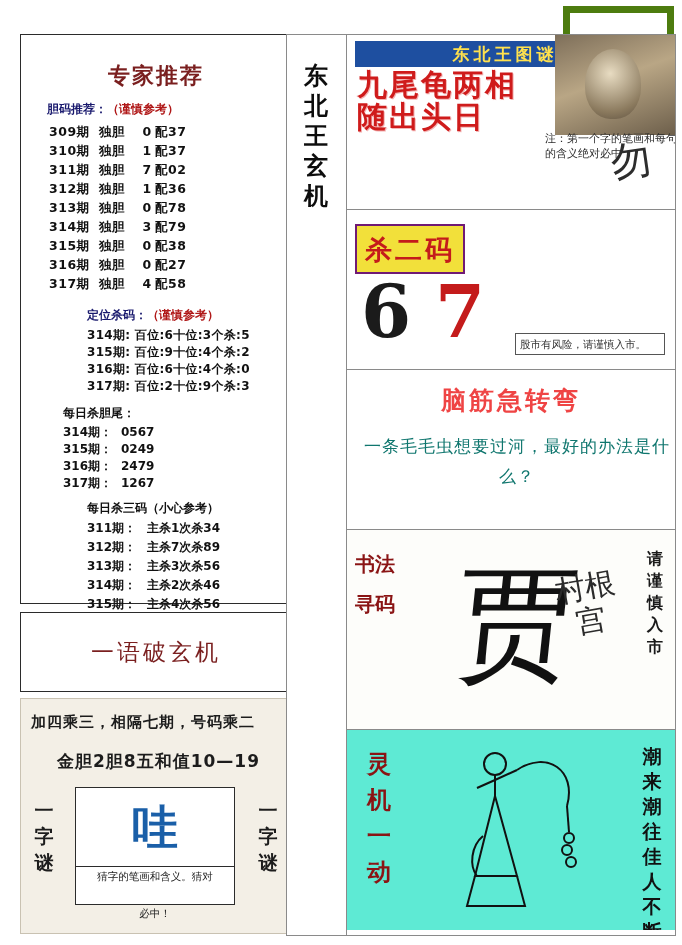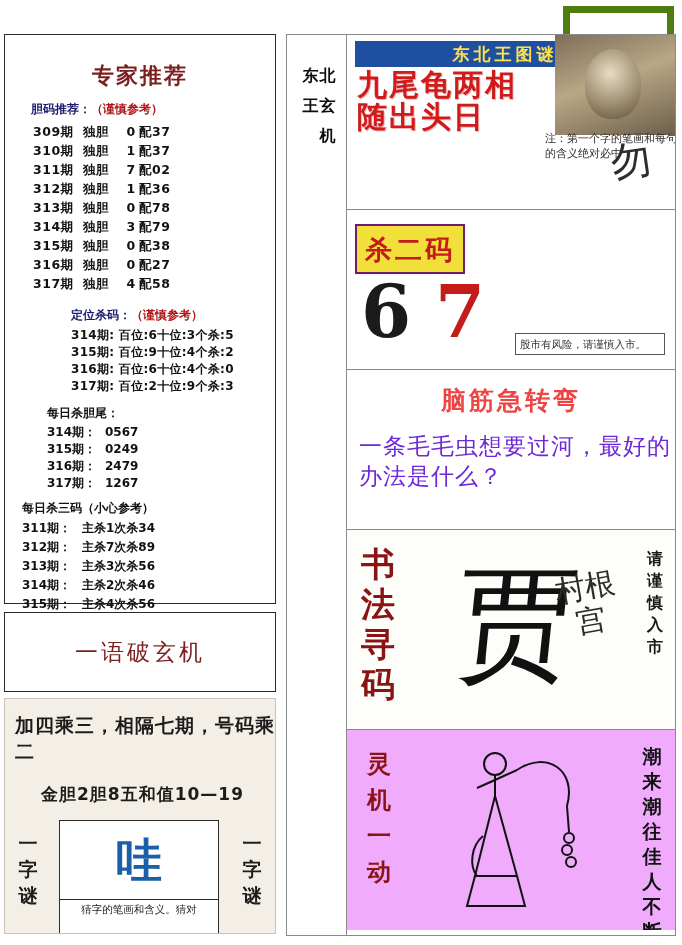--- a/index.html
+++ b/index.html
@@ -26,21 +26,21 @@
     font-size: 13px;
     font-weight: bold;
     padding: 20px 6px;
     letter-spacing: 0.5px;
     font-family: "DejaVu Sans", "Liberation Sans", sans-serif;
   }
 
   
   .left-col {
     position: absolute;
-    left: 4px; top: 34px;
+    left: 20px; top: 34px;
     width: 272px;
     height: 900px;
   }
   .panel {
     border: 1px solid #2b2b2b;
     background: #ffffff;
     position: absolute;
     left: 0;
     width: 272px;
   }
@@ -102,21 +102,21 @@
     letter-spacing: 0.3px;
   }
   .block3 { margin-top: 10px; margin-left: 42px; }
   .block3 .hd {
     color: #111; font-size: 12px; font-weight: bold; margin-bottom: 2px;
   }
   .block3 .row {
     font-size: 12px; font-weight: bold; color: #111; line-height: 17px;
   }
   .block3 .row .k { display: inline-block; width: 58px; }
-  .block4 { margin-top: 8px; margin-left: 17px; }
+  .block4 { margin-top: 8px; margin-left: 66px; }
   .block4 .hd { color: #111; font-size: 12px; font-weight: bold; margin-bottom: 2px; }
   .block4 .row {
     font-size: 12px; font-weight: bold; color: #111; line-height: 19px;
   }
   .block4 .row .k { display: inline-block; width: 60px; }
   .block4 .row .v { display: inline-block; }
 
   .title-yu {
     text-align: center;
     color: #7a1f1f;
@@ -129,21 +129,21 @@
   
   .riddle {
     position: absolute;
     left: 0; top: 0;
     width: 272px; height: 236px;
     background: #f3efe6;
     border: 1px solid #c9c2b2;
     overflow: hidden;
   }
   .riddle .line1 {
-    font-size: 19px; color: #1c1c1c; font-weight: bold;
+    font-size: 15px; color: #1c1c1c; font-weight: bold;
     margin: 14px 0 0 10px; letter-spacing: 1px;
   }
   .riddle .line2 {
     font-size: 17px; color: #1c1c1c; font-weight: bold;
     margin: 18px 0 0 36px; letter-spacing: 1px;
   }
   .riddle .body {
     position: relative;
     margin-top: 14px;
     height: 140px;
@@ -193,25 +193,25 @@
   .spine {
     position: absolute;
     left: 0; top: 0;
     width: 60px; height: 900px;
     background: #ffffff;
     border-right: 1px solid #8a8a8a;
   }
   .spine .vtitle {
     margin: 26px auto 0 auto;
     width: 40px;
-    font-size: 16px;
+    font-size: 24px;
     font-weight: bold;
     color: #0d0d0d;
     line-height: 30px;
-    text-align: right;
+    text-align: center;
     letter-spacing: 1px;
   }
   .rc-inner {
     position: absolute;
     left: 60px; top: 0; right: 0; bottom: 0;
   }
 
   
   .banner {
     position: relative;
@@ -315,39 +315,40 @@
   .teaser .t-title {
     text-align: center;
     font-size: 25px;
     font-weight: bold;
     color: #ef4444;
     letter-spacing: 3px;
     margin-top: 14px;
   }
   .teaser .t-q {
     margin: 14px 0 0 12px;
-    font-size: 23px;
-    color: #6d28d9;
+    font-size: 17px;
+    color: #0f766e;
     line-height: 30px;
     letter-spacing: 1px;
+    text-align: center;
   }
 
   
   .calli {
     position: relative;
     height: 200px;
     border-bottom: 1px solid #8a8a8a;
     background: #fdfdfa;
     overflow: hidden;
   }
   .calli .lv {
     position: absolute; left: 8px; top: 14px;
     width: 46px;
-    font-size: 34px; font-weight: bold; color: #8a1414;
-    line-height: 40px; text-align: center;
+    font-size: 20px; font-weight: bold; color: #8a1414;
+    line-height: 40px; text-align: left;
   }
   .calli .rv {
     position: absolute; right: 8px; top: 18px;
     width: 24px;
     font-size: 16px; color: #1a1a1a; font-weight: bold;
     line-height: 22px; text-align: center;
   }
   .calli .big {
     position: absolute; left: 110px; top: 14px;
     font-size: 120px;
@@ -363,21 +364,21 @@
     transform: rotate(-10deg);
     line-height: 34px;
     text-align: center;
     width: 70px;
   }
 
   
   .fisher {
     position: relative;
     height: 200px;
-    background: #f0abfc;
+    background: #5eead4;
     overflow: hidden;
   }
   .fisher .lv {
     position: absolute; left: 10px; top: 16px;
     width: 44px;
     font-size: 24px; font-weight: bold; color: #8a1414;
     line-height: 36px; text-align: center;
   }
   .fisher .rv {
     position: absolute; right: 10px; top: 14px;

